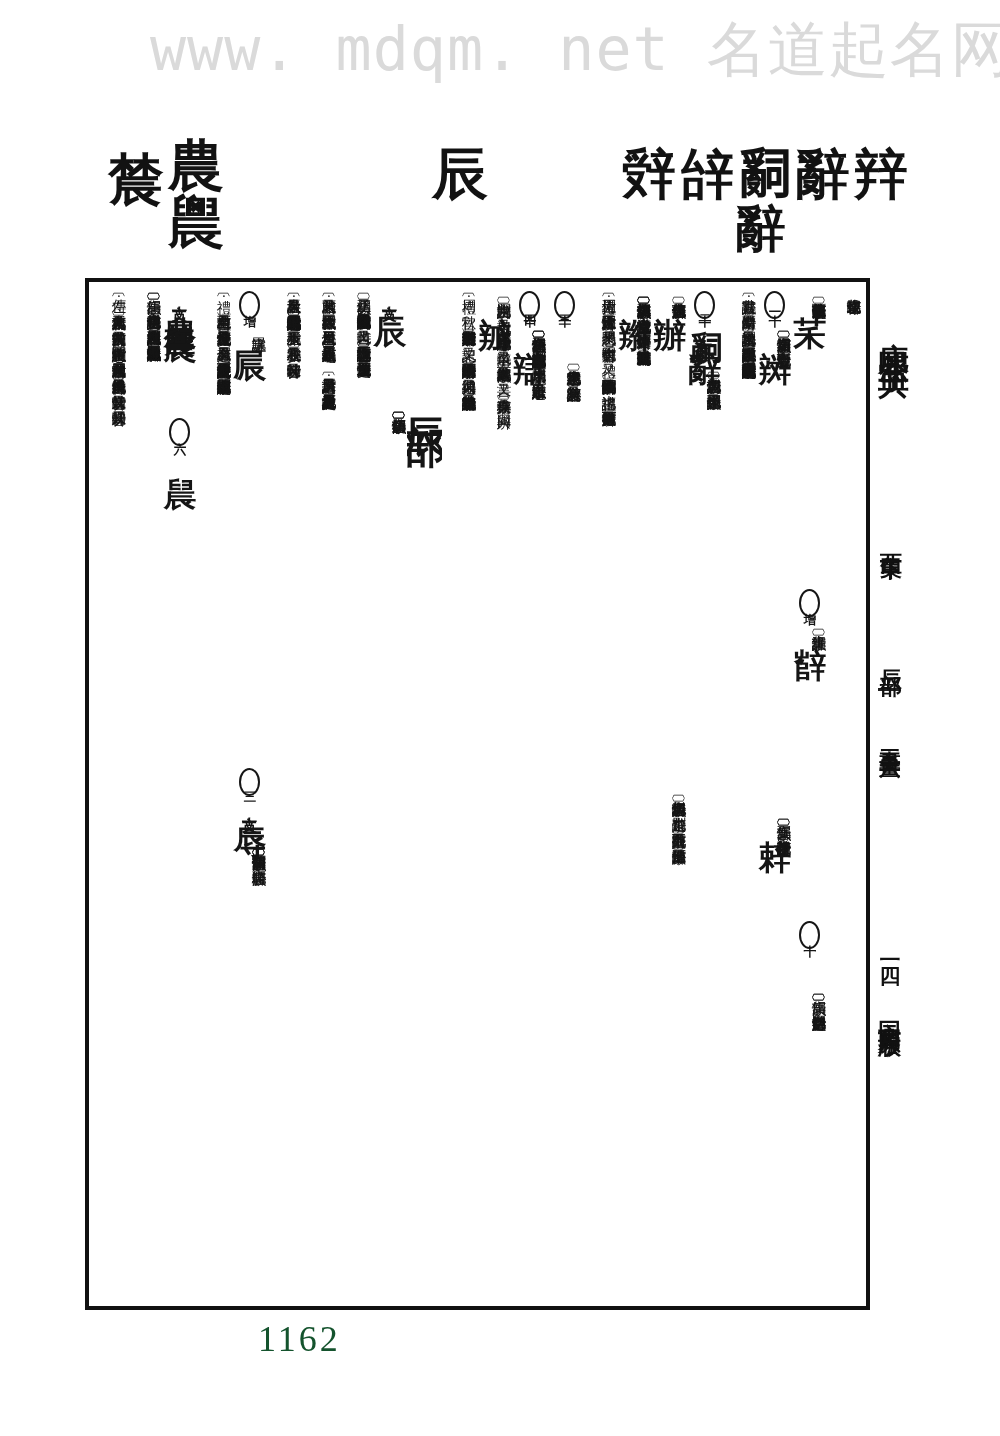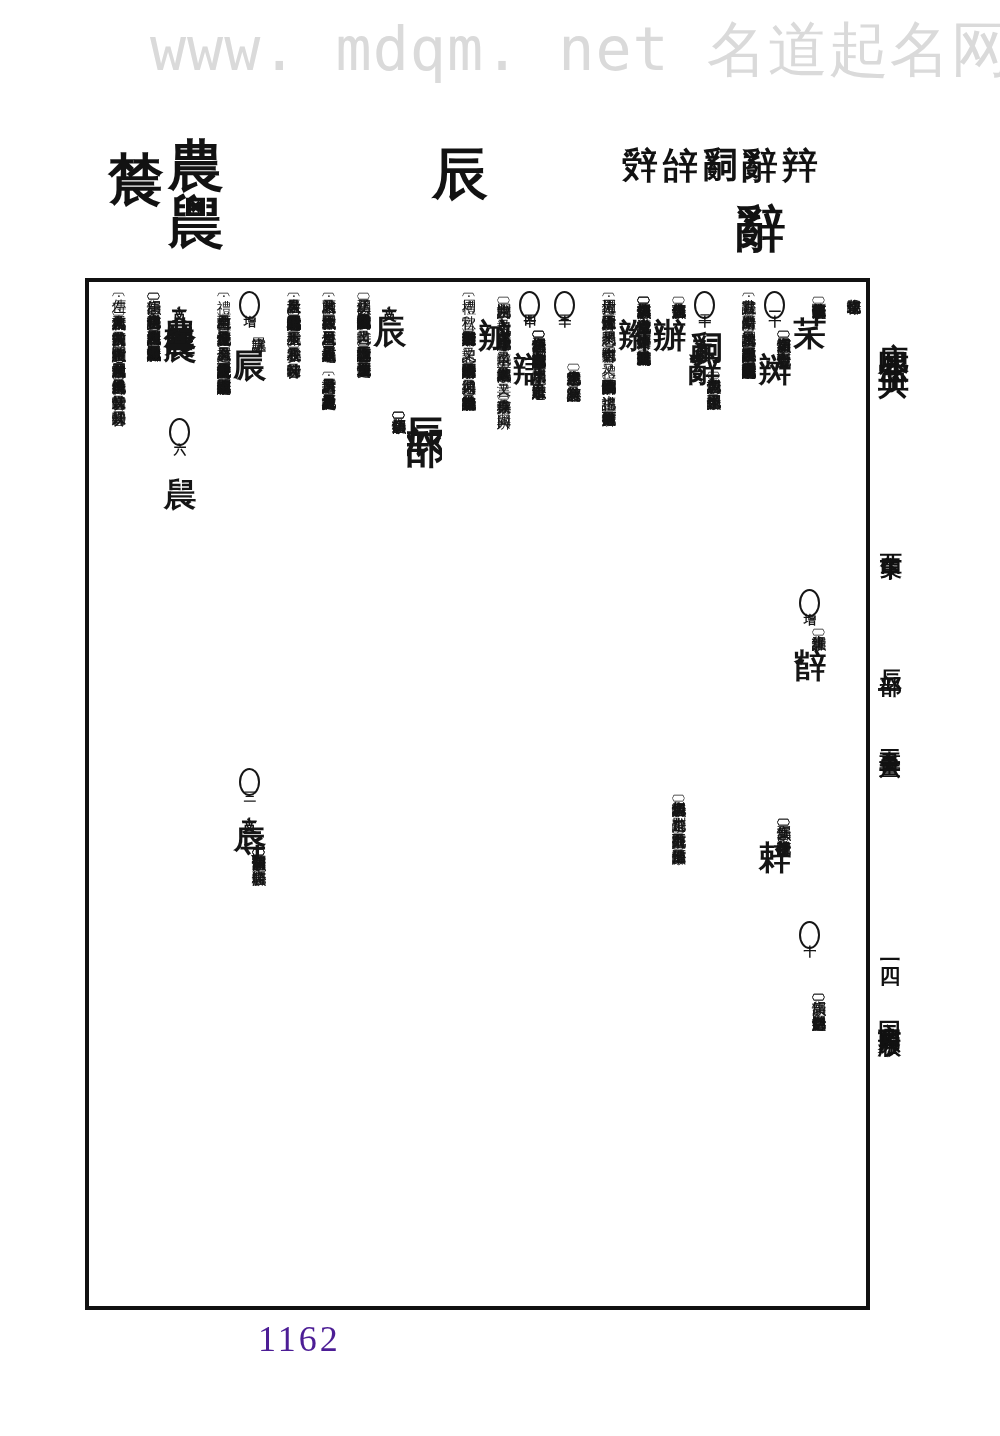--- a/index.html
+++ b/index.html
@@ -8,21 +8,21 @@
   
   #watermark{position:absolute;left:150px;top:10px;width:720px;font-size:60px;color:#dadada;
     font-family:"DejaVu Sans Mono","Liberation Sans",sans-serif;letter-spacing:1px;white-space:nowrap;}
   
   .seal{position:absolute;font-weight:bold;color:#121212;line-height:1.0;
     font-family:"Liberation Serif",serif;}
   #seal-left{left:108px;top:138px;display:flex;flex-direction:row-reverse;gap:4px;}
   #seal-left .sealcol{display:flex;flex-direction:column;font-size:56px;}
   #seal-left .sealcol:last-child{margin-top:14px;}
   #seal-center{left:432px;top:146px;font-size:56px;}
-  #seal-right-row{left:622px;top:148px;font-size:36px;letter-spacing:4px;white-space:nowrap;}
+  #seal-right-row{left:622px;top:148px;font-size:54px;letter-spacing:4px;white-space:nowrap;}
   #seal-right-below{left:736px;top:204px;font-size:50px;}
   
   #main-frame{position:absolute;left:85px;top:278px;width:785px;height:1032px;
     border:4px solid #111;box-sizing:border-box;background:#fff;}
   #grid{position:absolute;inset:2px;display:flex;flex-direction:row-reverse;
     justify-content:space-between;padding:4px 2px;box-sizing:border-box;}
   .col{width:35px;height:1010px;display:flex;flex-direction:column;align-items:center;
     overflow:hidden;flex:0 0 auto;}
   .seg-t{writing-mode:vertical-rl;text-orientation:upright;font-size:14.5px;line-height:17.4px;
     width:35px;flex:1 1 auto;min-height:0;overflow:hidden;letter-spacing:0px;}
@@ -41,21 +41,21 @@
     color:#111;font-family:"Liberation Serif",serif;}
   #m-title{left:872px;top:318px;font-size:31px;font-weight:bold;letter-spacing:8px;}
   #m-tick{position:absolute;left:878px;top:688px;width:22px;height:3px;background:#222;}
   #m-volume{left:876px;top:536px;font-size:22px;font-weight:bold;letter-spacing:3px;}
   #m-radical{left:876px;top:652px;font-size:22px;font-weight:bold;letter-spacing:3px;}
   #m-range{left:876px;top:732px;font-size:21px;font-weight:bold;letter-spacing:2px;}
   #m-pageno{left:876px;top:948px;font-size:21px;font-weight:bold;letter-spacing:2px;}
   #m-edition{left:874px;top:1002px;font-size:23px;font-weight:bold;letter-spacing:3px;}
   
   #page-number{position:absolute;left:258px;top:1318px;font-size:36px;letter-spacing:3px;
-    font-family:"Liberation Serif",serif;color:#4c1d95;}
+    font-family:"Liberation Serif",serif;color:#14532d;}
 </style>
 </head>
 <body>
 
 <div id="page">
 
   <div id="watermark">www. mdqm. net 名道起名网</div>
 
   <div id="seal-left" class="seal">
     <div class="sealcol">

